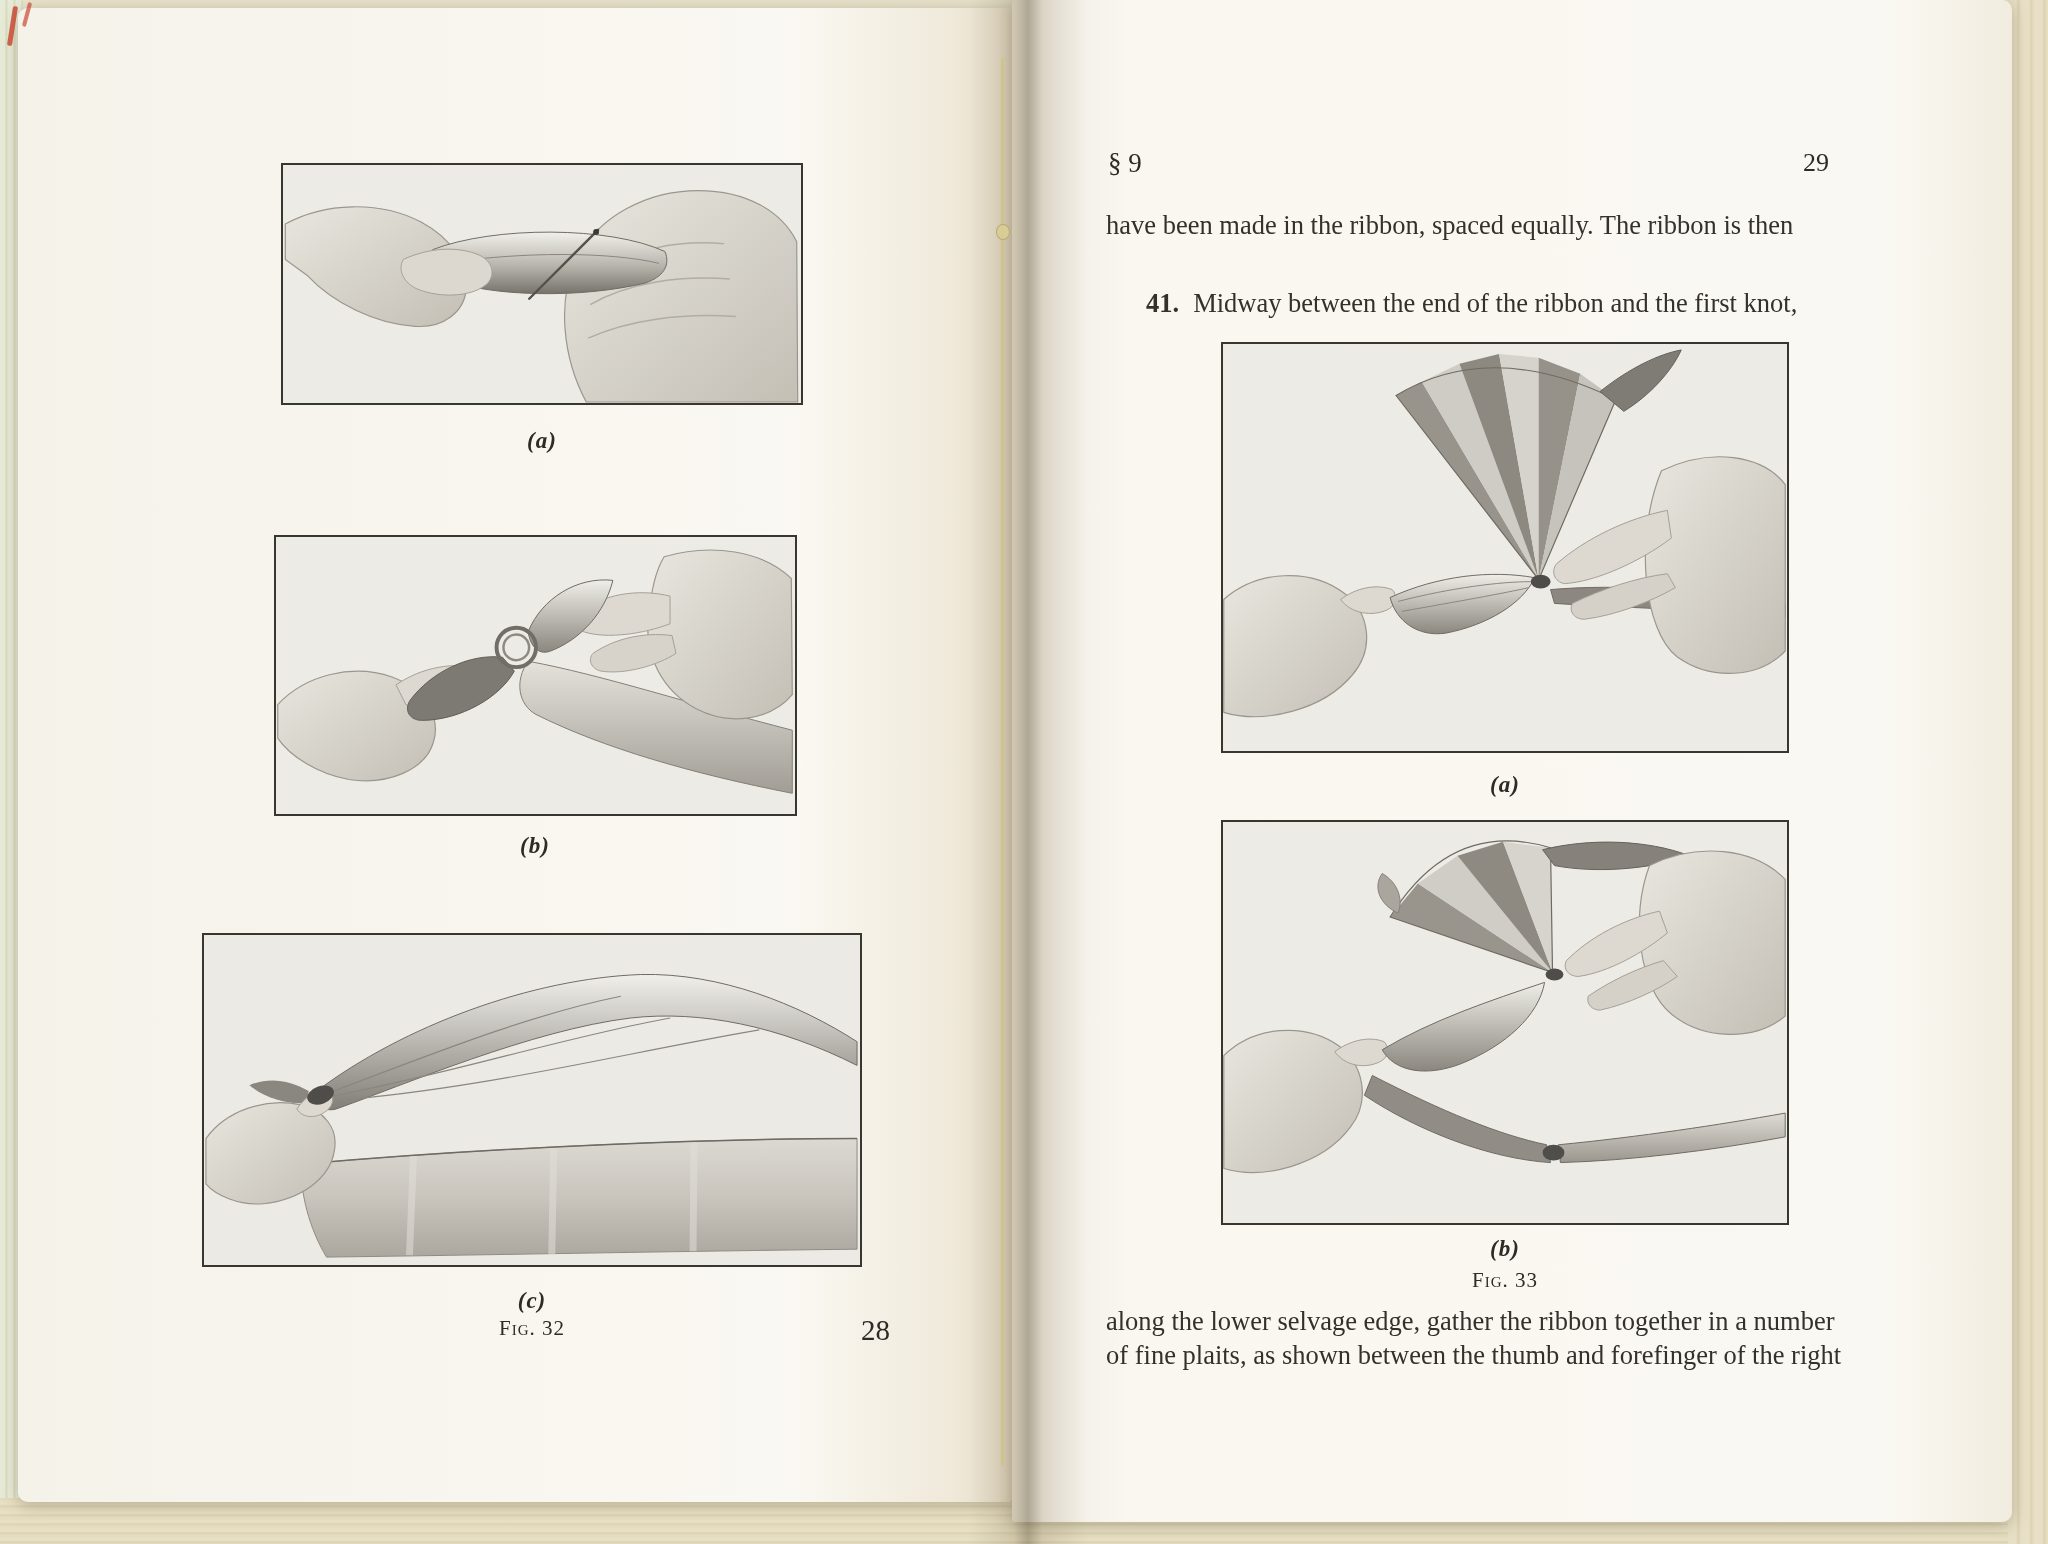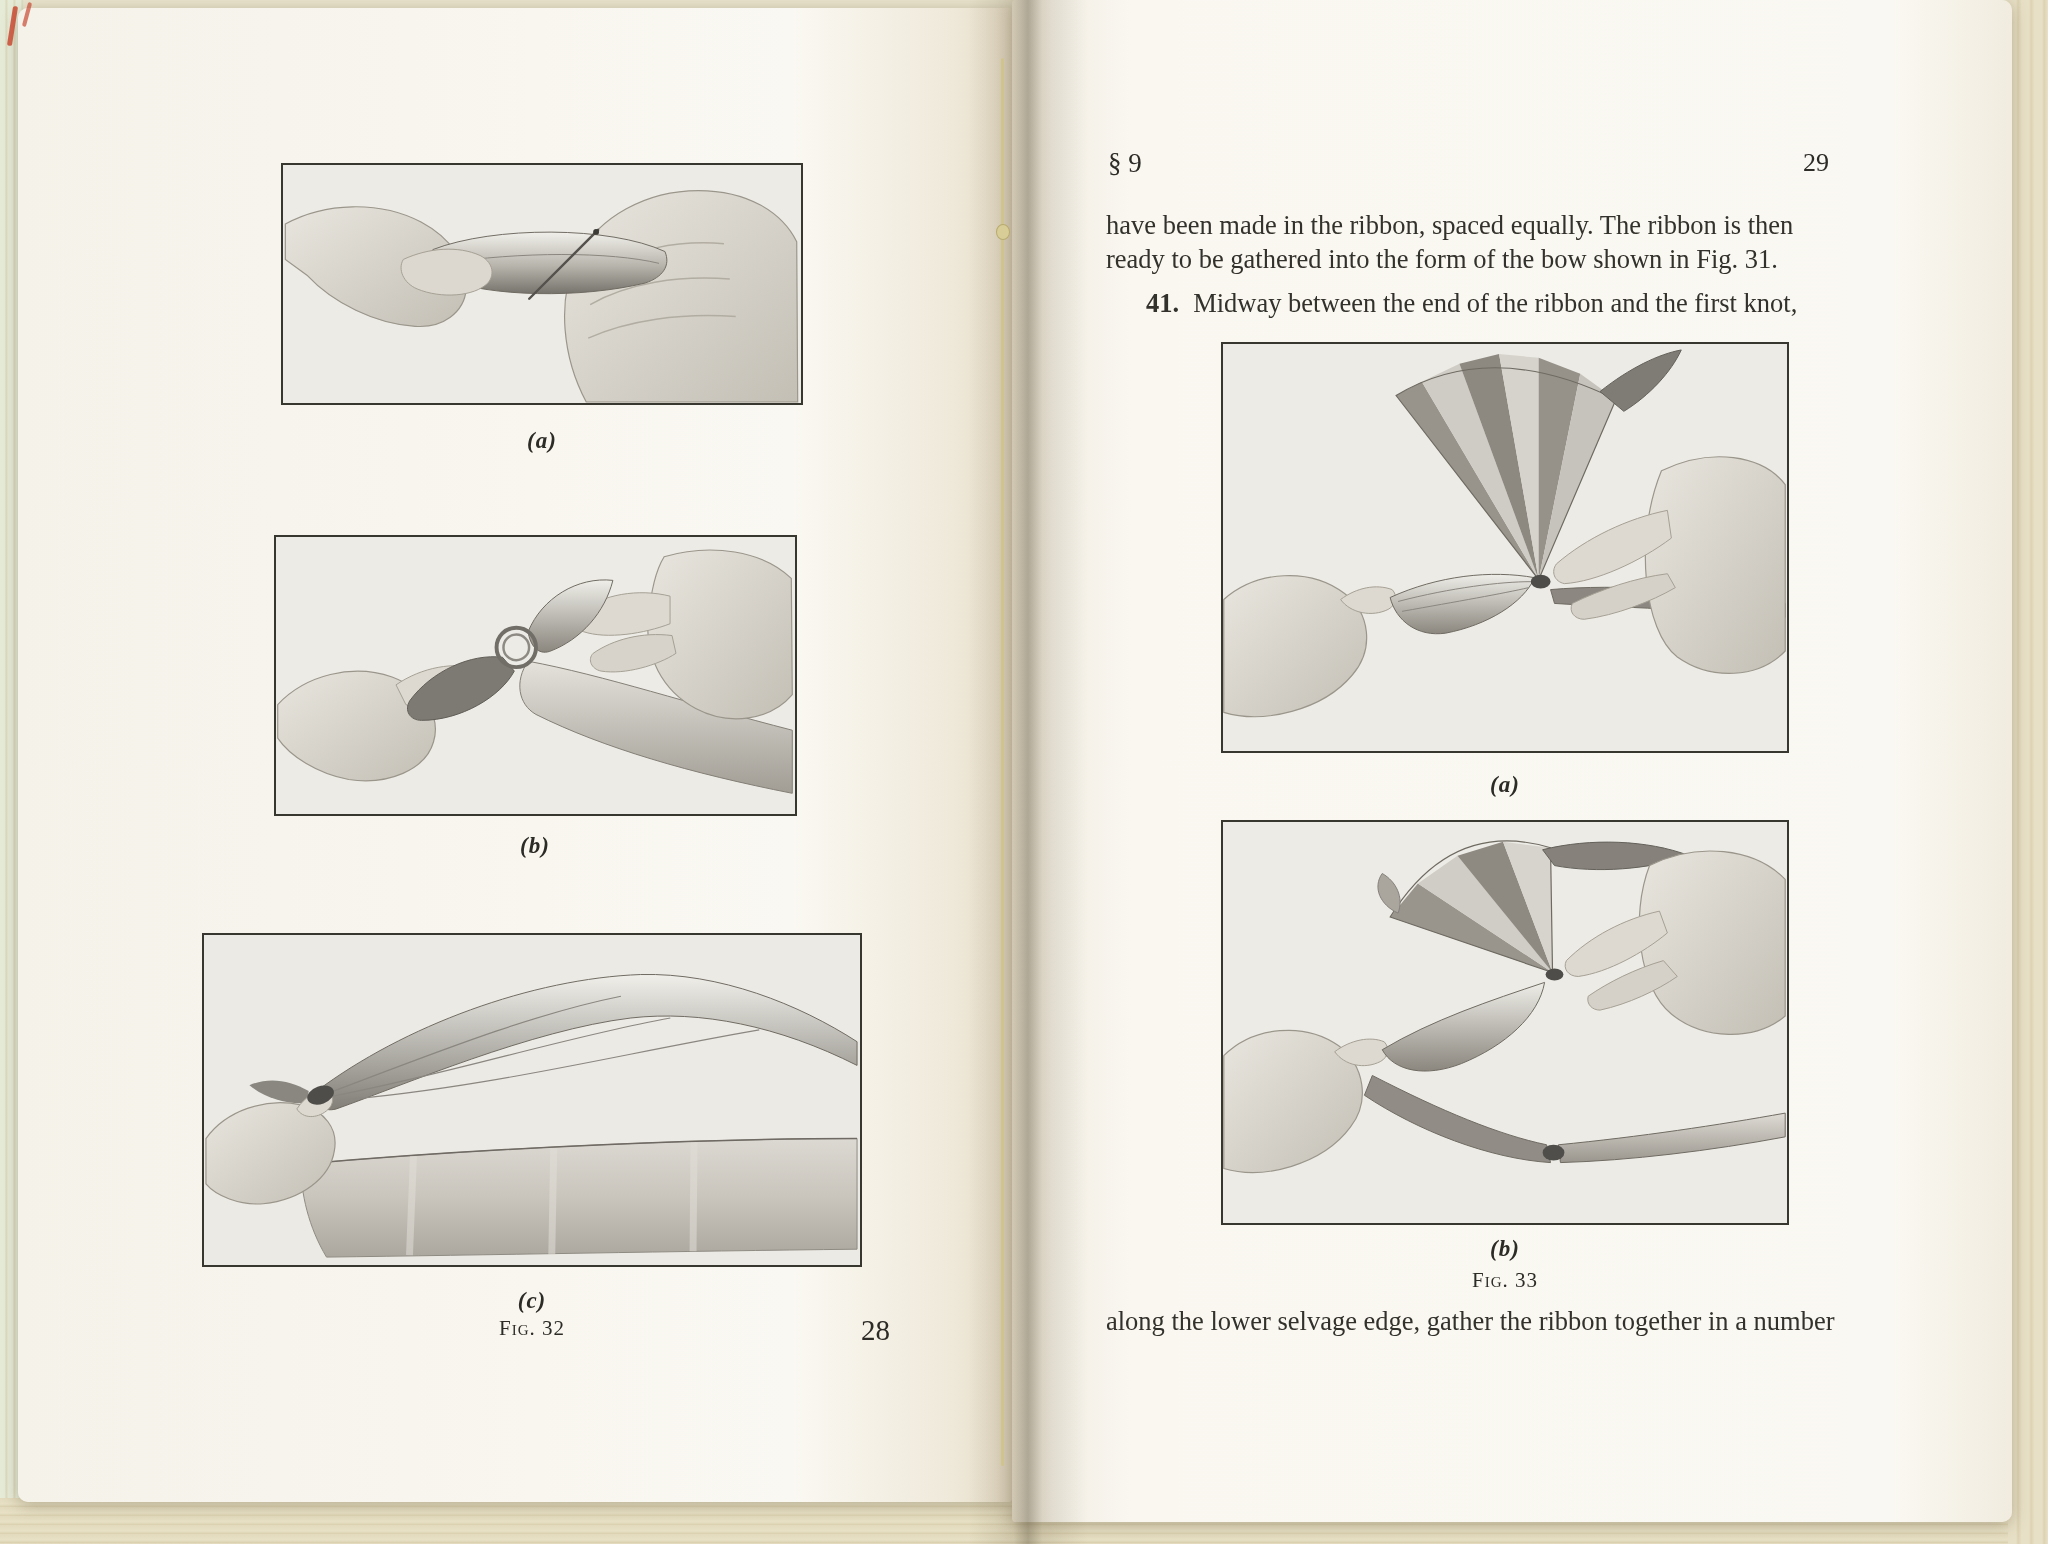--- a/index.html
+++ b/index.html
@@ -145,21 +145,20 @@
     </svg>
   </div>
   <div class="caption" style="left:432px;top:1288px">(c)</div>
   <div class="figlabel" style="left:422px;top:1316px">Fig. 32</div>
   <div class="pagenum" style="left:800px;top:1314px;width:90px;text-align:right">28</div>
 
   <div class="header-mark">§ 9</div>
   <div class="header-num">29</div>
 
   <div class="bodyline" style="left:1106px;top:210px">have been made in the ribbon, spaced equally.  The ribbon is then</div>
-  <div class="bodyline" style="left:1106px;top:244px">ready to be gathered into the form of the bow shown in Fig. 31.</div>
 
   <div class="bodyline indent" style="left:1106px;top:288px">
     <span class="p2num">41.</span><span>Midway between the end of the ribbon and the first knot,</span>
   </div>
 
   <div class="figbox" style="left:1221px;top:342px;width:568px;height:411px">
     <svg viewBox="0 0 568 411" role="img" aria-label="hands-gathering-ribbon-into-pleated-fan">
       <defs>
         <linearGradient id="dH" x1="0" y1="0" x2="1" y2="1">
           <stop offset="0" stop-color="#e9e6df"></stop>
@@ -225,14 +224,15 @@
       <path d="M112,232 C128,220 148,216 162,222 C168,228 166,238 158,242 C142,250 122,246 112,232 Z" fill="#ddd9d1" stroke="#a59f94" stroke-width="1"></path>
       <path d="M160,230 C210,200 270,180 324,162 C318,196 284,226 240,244 C204,258 172,252 160,230 Z" fill="url(#eR)" stroke="#6e6a62" stroke-width="1"></path>
       <ellipse cx="334" cy="154" rx="9" ry="6" fill="#4f4d49"></ellipse>
       <ellipse cx="333" cy="334" rx="11" ry="8" fill="#504e4a"></ellipse>
     </svg>
   </div>
   <div class="caption" style="left:1405px;top:1236px">(b)</div>
   <div class="figlabel" style="left:1395px;top:1268px">Fig. 33</div>
 
   <div class="bodyline" style="left:1106px;top:1306px">along the lower selvage edge, gather the ribbon together in a number</div>
+  <div class="bodyline" style="left:1106px;top:1340px">of fine plaits, as shown between the thumb and forefinger of the right</div>
 
 </div>
 
 </body></html>

